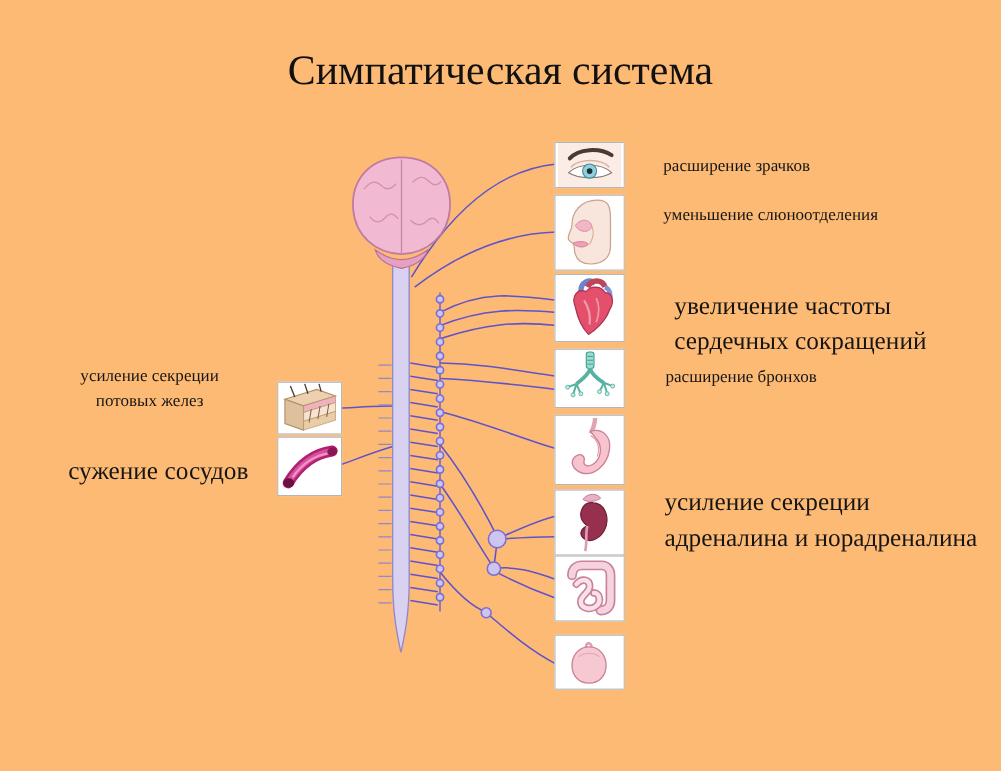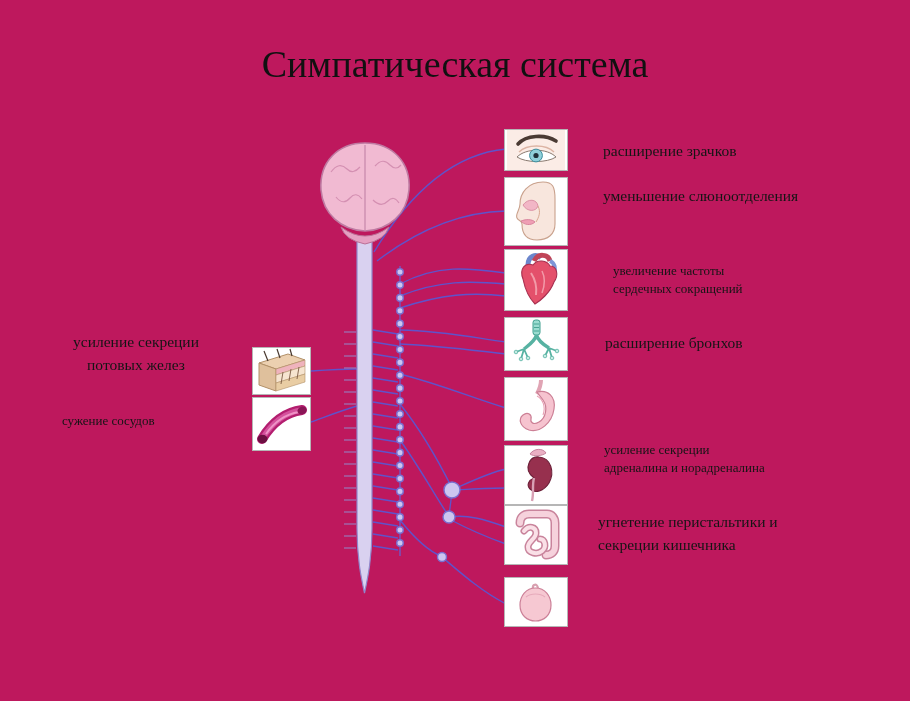--- a/index.html
+++ b/index.html
@@ -1,26 +1,26 @@
 <!DOCTYPE html>
 <html><head>
 <meta charset="utf-8">
 <style>
   * { margin:0; padding:0; box-sizing:border-box; }
   body { background:#ffffff; }
-  .canvas { position:relative; width:910px; height:701px; background:#be185d; overflow:hidden;
+  .canvas { position:relative; width:910px; height:701px; background:#fdba74; overflow:hidden;
             font-family:"Liberation Serif", serif; }
   .title { position:absolute; left:0; top:42px; width:100%; text-align:center;
            font-size:38px; color:#111; }
   .art { position:absolute; left:0; top:0; z-index:1; }
   .obox { position:absolute; z-index:2; background:#fff; border:1px solid #b6b6b6; }
   .obox svg { display:block; margin:0 auto; }
   .lbl { position:absolute; z-index:3; font-size:15.5px; line-height:1.5; color:#151515;
          white-space:pre-line; }
-  .lbl-lg { font-size:13px; line-height:1.4; }
+  .lbl-lg { font-size:23px; line-height:1.4; }
   .lbl-center { text-align:center; }
 </style>
 </head>
 <body>
 
 <div class="canvas">
 
   <div class="title">Симпатическая система</div>
 
   <svg class="art" width="910" height="701" viewBox="0 0 910 701">
@@ -176,20 +176,18 @@
     </svg>
   </div>
 
   <div class="lbl" style="left:603px;top:139px">расширение зрачков</div>
   <div class="lbl" style="left:603px;top:184px">уменьшение слюноотделения</div>
   <div class="lbl lbl-lg" style="left:613px;top:262px">увеличение частоты
 сердечных сокращений</div>
   <div class="lbl" style="left:605px;top:331px">расширение бронхов</div>
   <div class="lbl lbl-lg" style="left:604px;top:441px">усиление секреции
 адреналина и норадреналина</div>
-  <div class="lbl" style="left:598px;top:510px">угнетение перистальтики и
-секреции кишечника</div>
 
   <div class="lbl lbl-center" style="left:48px;top:330px;width:176px">усиление секреции
 потовых желез</div>
   <div class="lbl lbl-lg" style="left:62px;top:412px">сужение сосудов</div>
 
 </div>
 
 </body></html>

